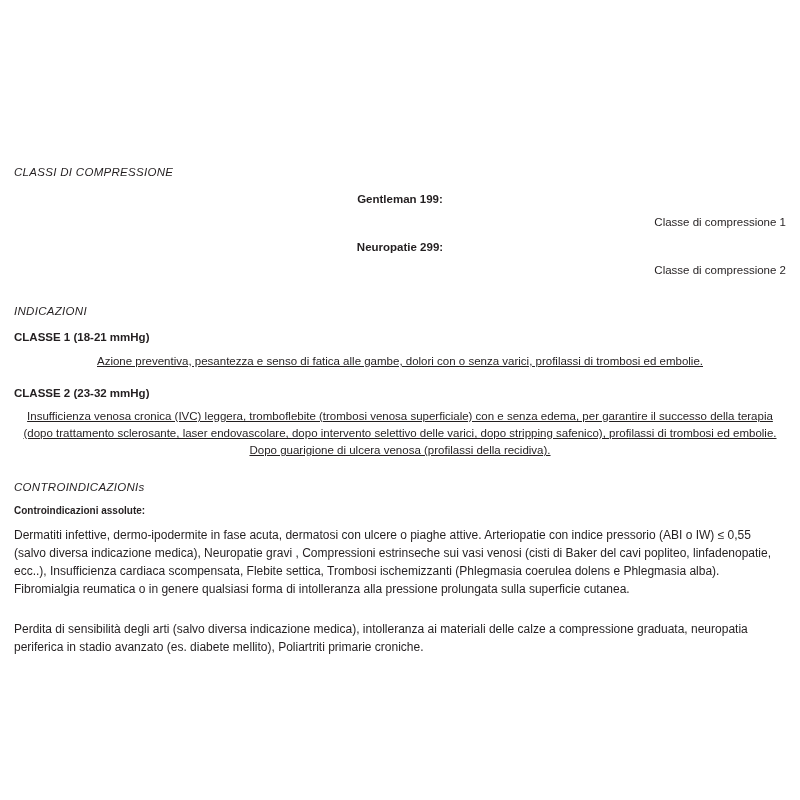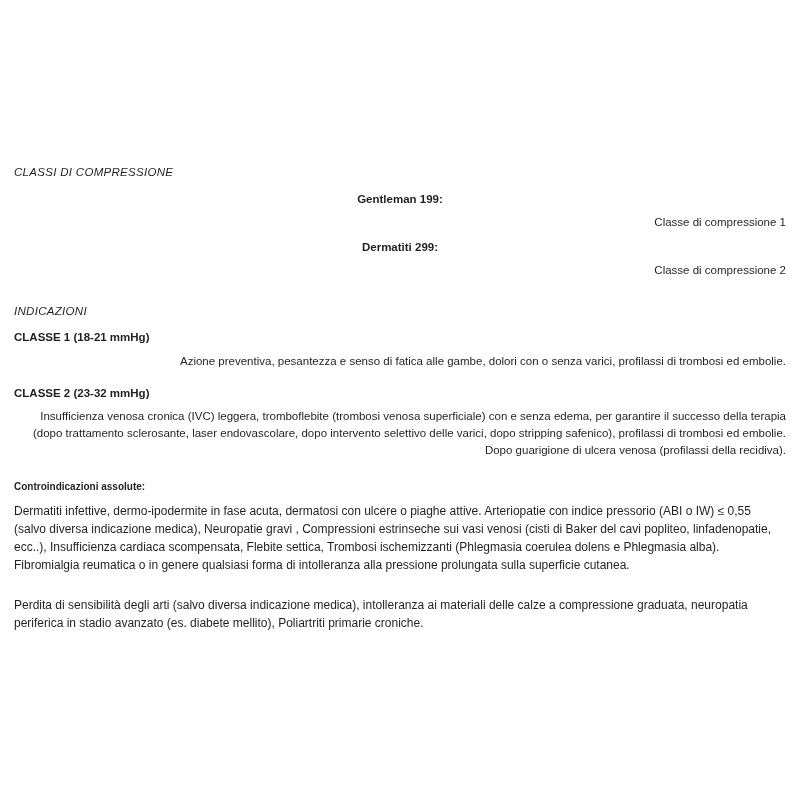--- a/index.html
+++ b/index.html
@@ -46,21 +46,22 @@
     font-size: 11.5px;
     font-weight: normal;
     margin: 0 0 9px 0;
     line-height: 1.3;
     text-align: right;
   }
   .para {
     font-size: 11.5px;
     line-height: 1.48;
     margin: 0 0 11px 0;
-    text-align: right;
+    text-align: center;
+    text-decoration: underline;
   }
   .block {
     margin-bottom: 0;
   }
   .gap-lg { height: 17px; }
   .gap-md { height: 11px; }
   .gap-sm { height: 5px; }
   .group-compression .plain { margin-bottom: 10px; }
   .group-compression .sub-bold { margin-bottom: 9px; text-align: center; }
   .heading-indicazioni { margin-bottom: 11px; }
@@ -82,41 +83,42 @@
 
 <div class="page">
   <div class="content">
 
     <div class="block group-compression">
       <div class="section-heading">CLASSI DI COMPRESSIONE</div>
 
       <div class="sub-bold">Gentleman 199:</div>
       <div class="plain">Classe di compressione 1</div>
 
-      <div class="sub-bold">Dermatiti 299:</div>
+      <div class="sub-bold">Neuropatie 299:</div>
       <div class="plain">Classe di compressione 2</div>
     </div>
 
     <div class="gap-lg"></div>
 
     <div class="block">
       <div class="section-heading heading-indicazioni">INDICAZIONI</div>
 
       <div class="sub-bold">CLASSE 1 (18-21 mmHg)</div>
       <div class="para">Azione preventiva, pesantezza e senso di fatica alle gambe, dolori con o senza varici, profilassi di trombosi ed embolie.</div>
 
       <div class="gap-sm"></div>
 
       <div class="sub-bold">CLASSE 2 (23-32 mmHg)</div>
       <div class="para">Insufficienza venosa cronica (IVC) leggera, tromboflebite (trombosi venosa superficiale) con e senza edema, per garantire il successo della terapia (dopo trattamento sclerosante, laser endovascolare, dopo intervento selettivo delle varici, dopo stripping safenico), profilassi di trombosi ed embolie. Dopo guarigione di ulcera venosa (profilassi della recidiva).</div>
     </div>
 
     <div class="gap-md"></div>
 
     <div class="block">
+      <div class="section-heading heading-contro">CONTROINDICAZIONIs</div>
 
       <div class="contro-title">Controindicazioni assolute:</div>
       <div class="contro-body">Dermatiti infettive, dermo-ipodermite in fase acuta, dermatosi con ulcere o piaghe attive. Arteriopatie con indice pressorio (ABI o IW) ≤ 0,55 (salvo diversa indicazione medica), Neuropatie gravi , Compressioni estrinseche sui vasi venosi (cisti di Baker del cavi popliteo, linfadenopatie, ecc..), Insufficienza cardiaca scompensata, Flebite settica, Trombosi ischemizzanti (Phlegmasia coerulea dolens e Phlegmasia alba). Fibromialgia reumatica o in genere qualsiasi forma di intolleranza alla pressione prolungata sulla superficie cutanea.</div>
 
       <div class="spacer-contro"></div>
 
       <div class="contro-body">Perdita di sensibilità degli arti (salvo diversa indicazione medica), intolleranza ai materiali delle calze a compressione graduata, neuropatia periferica in stadio avanzato (es. diabete mellito), Poliartriti primarie croniche.</div>
     </div>
 
   </div>

